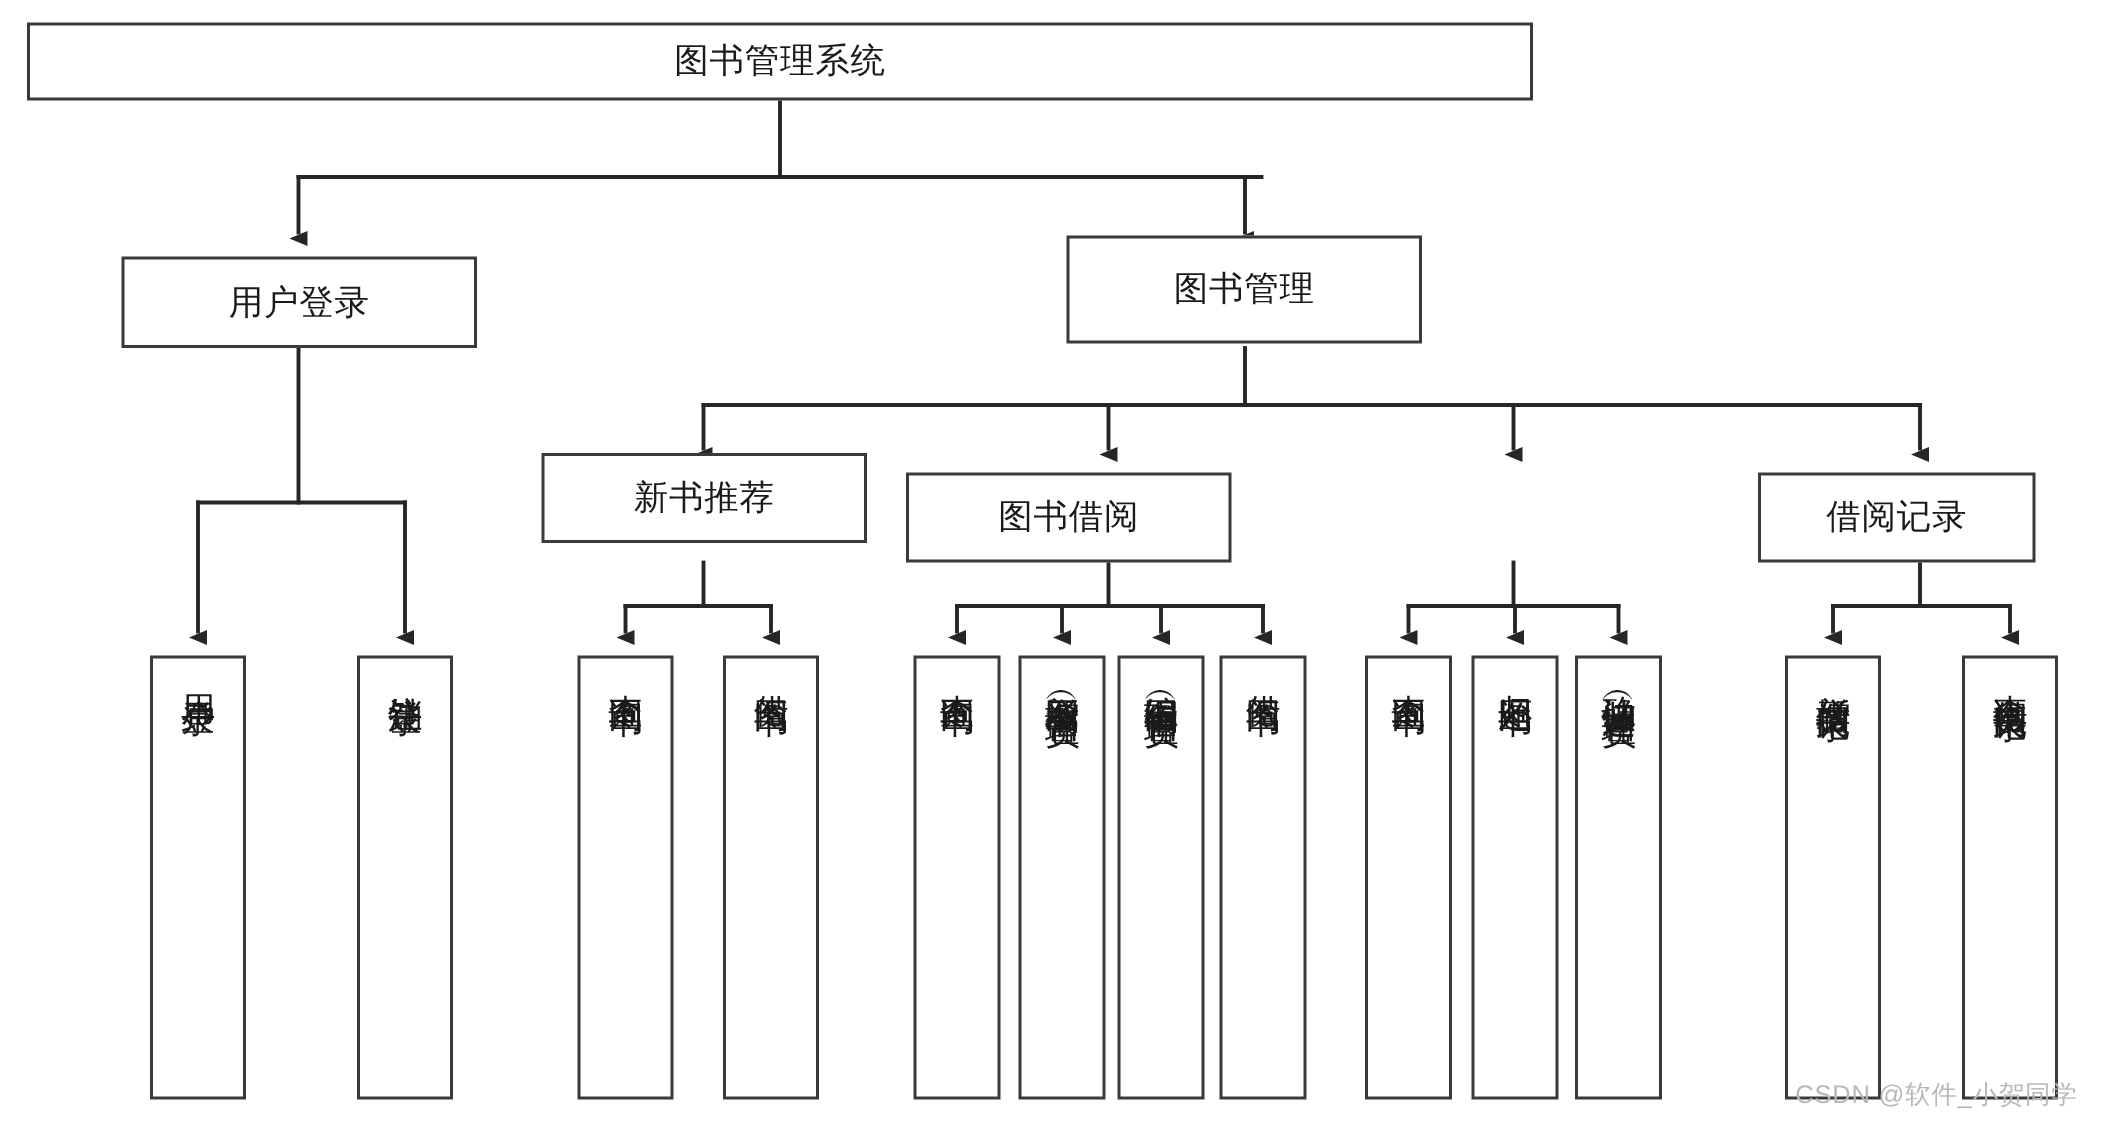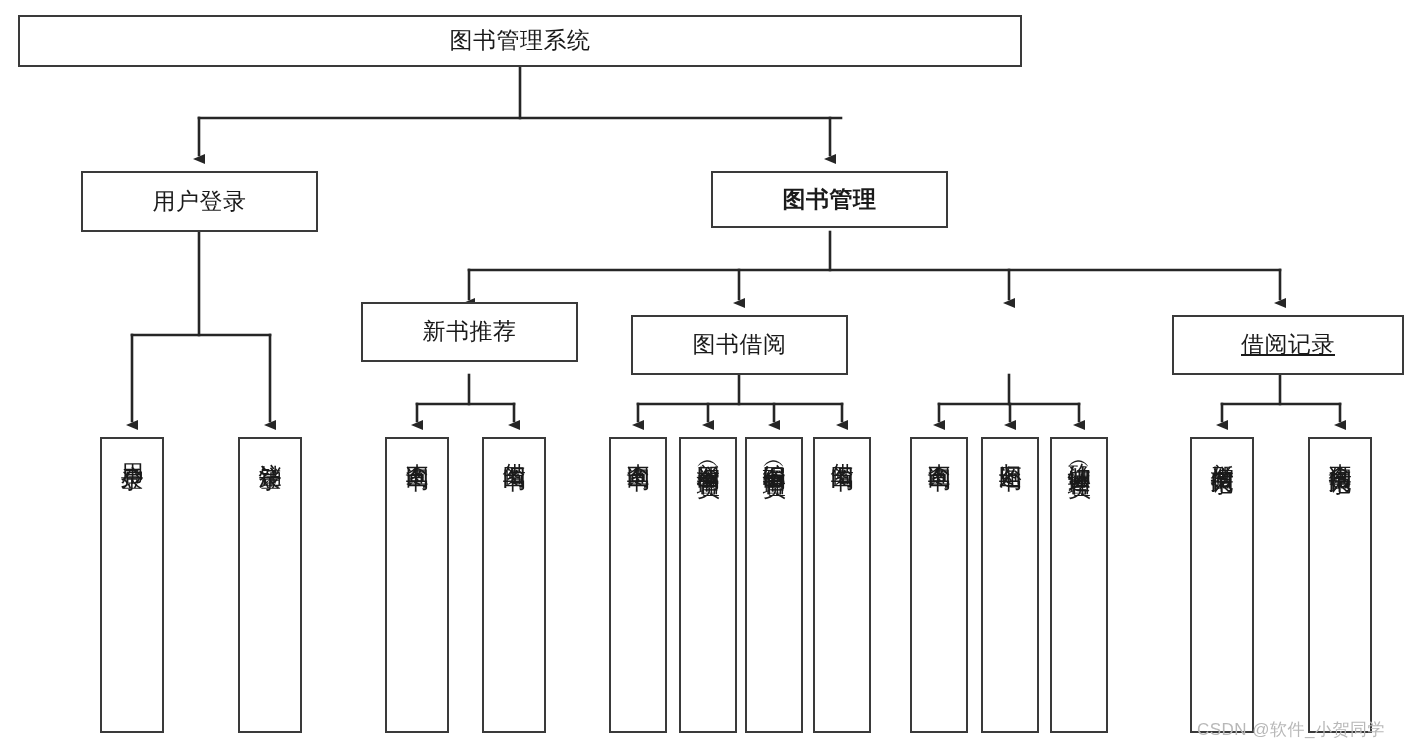--- a/index.html
+++ b/index.html
@@ -129,34 +129,34 @@
   </svg>
 
   <div class="node-box node-root node-horizontal" style="left:18px; top:15px; width:1004px; height:52px;">
     <span class="node-label">图书管理系统</span>
   </div>
 
   <div class="node-box node-horizontal" style="left:81px; top:171px; width:237px; height:61px;">
     <span class="node-label">用户登录</span>
   </div>
 
-  <div class="node-box node-horizontal" style="left:711px; top:171px; width:237px; height:57px;font-weight:bold;">
+  <div class="node-box node-horizontal" style="left:711px; top:157px; width:237px; height:72px;">
     <span class="node-label">图书管理</span>
   </div>
 
   <div class="node-box node-horizontal" style="left:361px; top:302px; width:217px; height:60px;">
     <span class="node-label">新书推荐</span>
   </div>
 
-  <div class="node-box node-horizontal" style="left:631px; top:315px; width:217px; height:60px;">
+  <div class="node-box node-horizontal" style="left:604px; top:315px; width:217px; height:60px;">
     <span class="node-label">图书借阅</span>
   </div>
 
 
-  <div class="node-box node-horizontal" style="left:1172px; top:315px; width:232px; height:60px;text-decoration:underline;">
+  <div class="node-box node-horizontal" style="left:1172px; top:315px; width:185px; height:60px;">
     <span class="node-label">借阅记录</span>
   </div>
 
   <div class="node-box node-vertical" style="left:100px; top:437px; width:64px; height:296px;">
     <span class="node-label">用户登录</span>
   </div>
 
   <div class="node-box node-vertical" style="left:238px; top:437px; width:64px; height:296px;">
     <span class="node-label">注销登录</span>
   </div>

